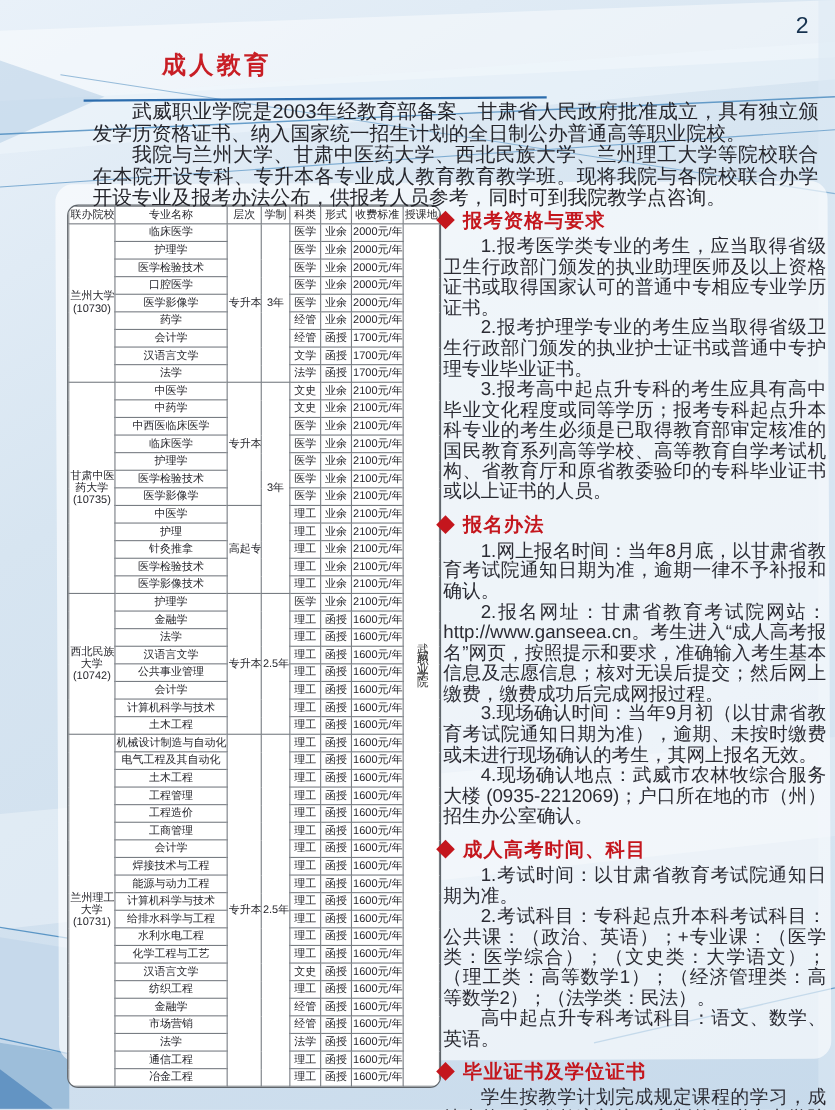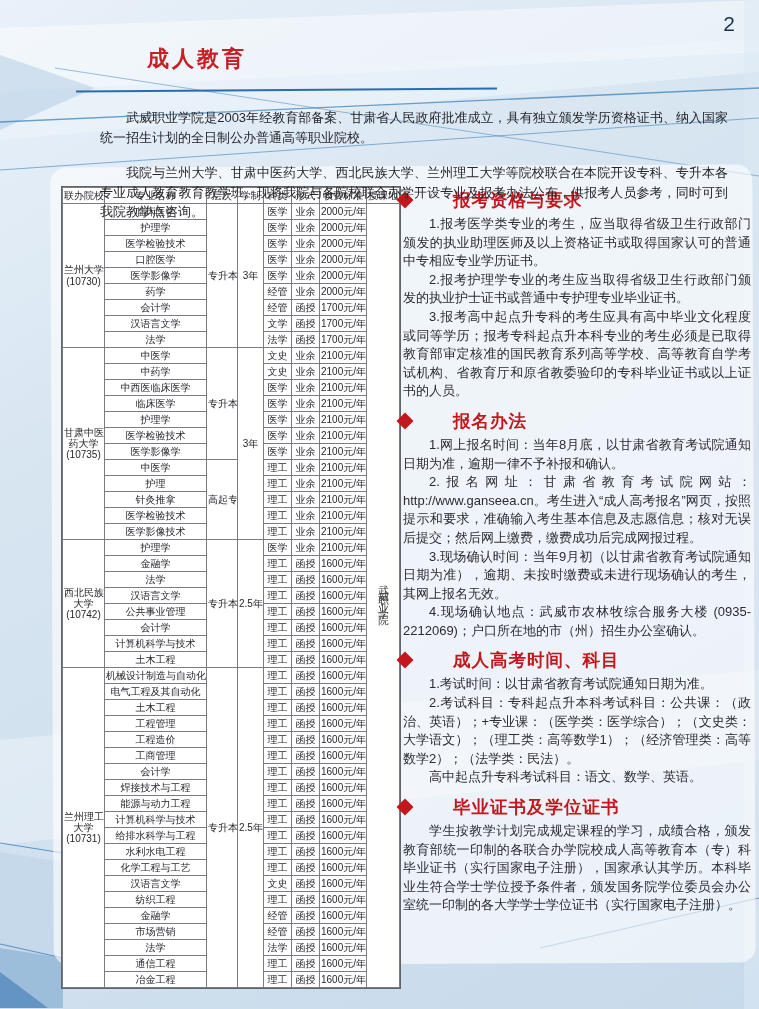--- a/index.html
+++ b/index.html
@@ -8,36 +8,36 @@
         background:linear-gradient(150deg,#e9f1f9 0%,#d7e5f1 35%,#cfdfee 70%,#c7daeb 100%);}
   #deco{position:absolute;left:0;top:0;z-index:0;}
   #panel{position:absolute;left:52px;top:166px;width:702px;height:798px;z-index:1;
          background:rgba(255,255,255,0.62);border-radius:16px;transform:rotate(-0.25deg);}
   #pagenum{position:absolute;top:12px;right:24px;z-index:3;font-size:21px;color:#16324f;}
   #title{position:absolute;left:147px;top:44px;z-index:3;font-size:22px;font-weight:bold;
          color:#c81e25;letter-spacing:3px;}
   #title-underline{position:absolute;left:76px;top:89px;width:421px;height:2px;z-index:3;
          background:#2b6cad;transform:rotate(-0.4deg);}
   #intro{position:absolute;left:84px;top:92px;width:660px;z-index:3;}
-  #intro p{margin:16px;font-size:13px;line-height:19.5px;color:#25252b;text-indent:2em;text-align:justify;}
+  #intro p{margin:0;font-size:18px;line-height:19.5px;color:#25252b;text-indent:2em;text-align:justify;}
   
   #table-wrap{position:absolute;left:61px;top:186px;z-index:2;background:#fff;
-         border:1px solid #5f656b;border-radius:0;overflow:hidden;}
+         border:1px solid #5f656b;border-radius:10px;overflow:hidden;}
   table{border-collapse:collapse;table-layout:fixed;width:337px;}
   th,td{border:1px solid #787d83;text-align:center;vertical-align:middle;
         font-size:10px;height:15px;line-height:1.12;padding:0 1px;color:#26262c;
         overflow:hidden;white-space:nowrap;font-weight:normal;}
   td.loc{white-space:normal;}
   .vtext{writing-mode:vertical-rl;letter-spacing:6px;font-size:10.5px;color:#333;display:inline-block;}
   
   #sections{position:absolute;left:403px;top:180px;width:348px;z-index:2;}
-  .sec-h{display:flex;align-items:center;margin:8px 0 3px -6px;gap:32px;}
+  .sec-h{display:flex;align-items:center;margin:8px 0 3px -6px;}
   .diamond{width:12px;height:12px;background:#c4161d;transform:rotate(45deg);flex:none;margin:0 10px 0 2px;}
   .sec-h span.t{color:#c4161d;font-size:17.5px;font-weight:bold;letter-spacing:1px;}
-  #sections p{margin:0;font-size:13px;line-height:18.6px;color:#2b2b33;text-indent:2em;text-align:justify;}
+  #sections p{margin:0;font-size:17px;line-height:18.6px;color:#2b2b33;text-indent:2em;text-align:justify;}
 </style>
 </head>
 <body>
 
 <div id="page">
 
   <svg id="deco" width="759" height="1009" viewBox="0 0 759 1009">
     <polygon points="0,28 759,0 759,52 0,92" fill="#ffffff" opacity="0.45"></polygon>
     <polygon points="0,92 759,38 759,72 0,140" fill="#eef5fb" opacity="0.55"></polygon>
     <polygon points="0,55 95,88 0,130" fill="#a9c5e0" opacity="0.45"></polygon>

